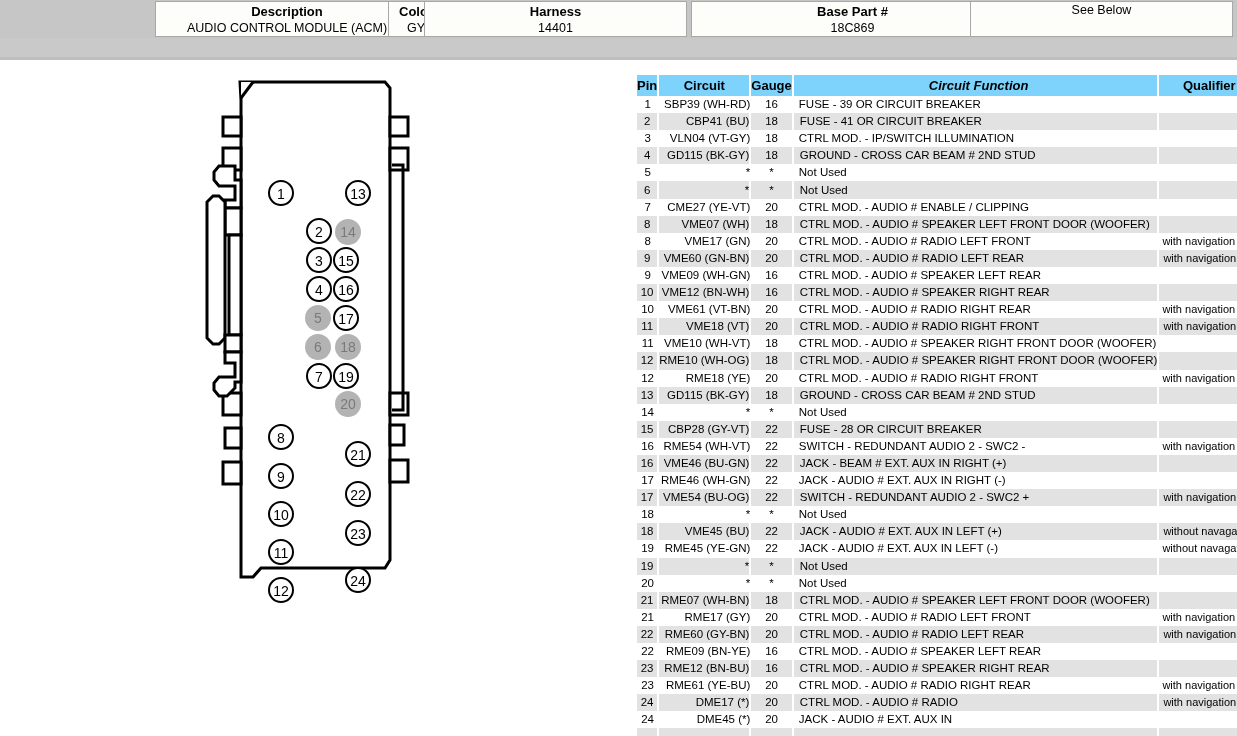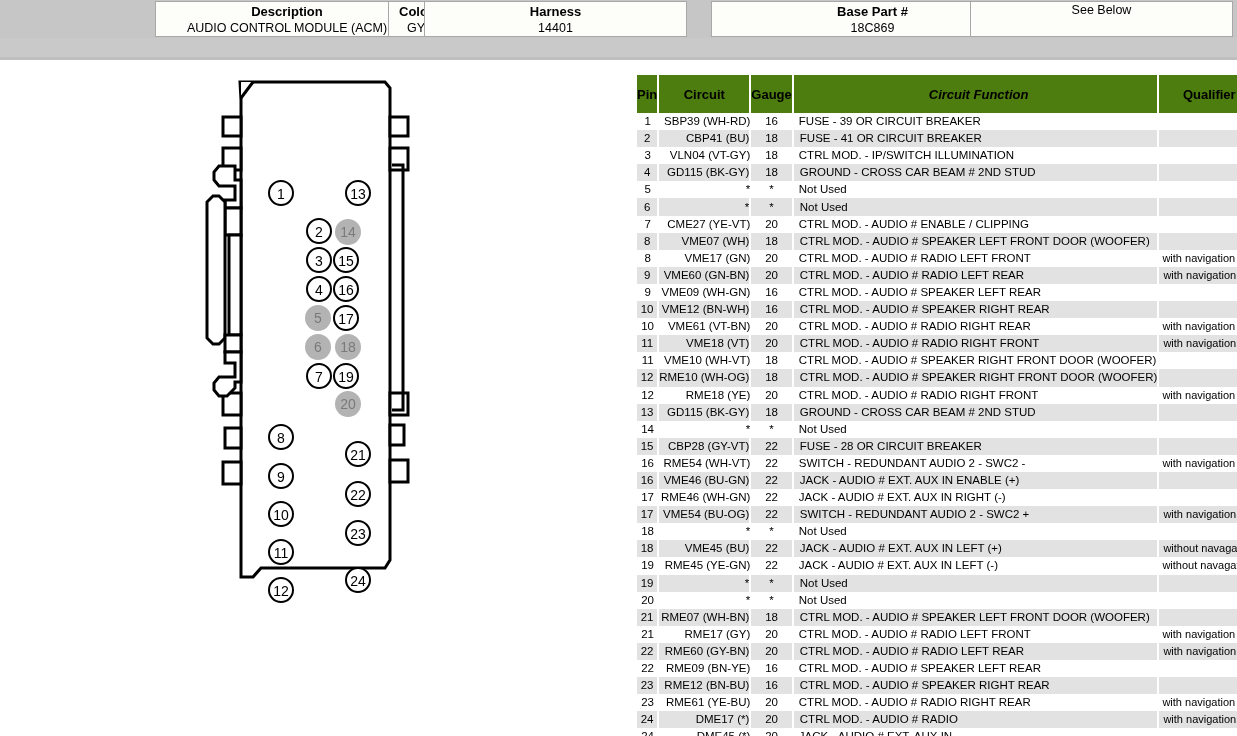--- a/index.html
+++ b/index.html
@@ -65,21 +65,21 @@
   }
   #hdr-connector .cn-value {
     font-size: 15px;
     font-weight: bold;
     line-height: 18px;
   }
 
   #hdr-description { left: 108px;  width: 264px; margin-left: 47px; }
   #hdr-color       { left: 388px;  width: 56px;  }
   #hdr-harness     { left: 424px;  width: 263px; }
-  #hdr-basepart    { left: 711px;  width: 323px; }
+  #hdr-basepart    { left: 691px;  width: 323px; }
   #hdr-pigtail     { left: 970px;  width: 263px; }
 
   
   #header-gap {
     position: absolute;
     left: 0; top: 38px;
     width: 1237px;
     height: 22px;
     background: #c9c9c9;
   }
@@ -138,24 +138,24 @@
   #pin-table th, #pin-table td {
     padding: 0;
     margin: 0;
     height: 17.1px;
     line-height: 17px;
     overflow: hidden;
     white-space: nowrap;
     vertical-align: middle;
   }
   #pin-table thead th {
-    background: #4d7c0f;
+    background: #7dd3fc;
     font-weight: bold;
     font-size: 13px;
-    height: 38px;
+    height: 21px;
     line-height: 21px;
     text-align: center;
     border-right: 2px solid #ffffff;
   }
   #pin-table thead th.th-last { border-right: none; }
 
   .col-pin  { width: 36px;  text-align: center; }
   .col-circ { width: 76px;  text-align: right; }
   .col-gauge{ width: 49px;  text-align: center; }
   .col-func { width: 324px; text-align: left; padding-left: 6px !important; }
@@ -432,21 +432,21 @@
         <td class="col-pin">16</td>
         <td class="col-circ">RME54 (WH-VT)</td>
         <td class="col-gauge">22</td>
         <td class="col-func">SWITCH - REDUNDANT AUDIO 2 - SWC2 -</td>
         <td class="col-qual">with navigation</td>
       </tr>
       <tr class="row-shade">
         <td class="col-pin">16</td>
         <td class="col-circ">VME46 (BU-GN)</td>
         <td class="col-gauge">22</td>
-        <td class="col-func">JACK - AUDIO # EXT. AUX IN ENABLE (+)</td>
+        <td class="col-func">JACK - BEAM # EXT. AUX IN RIGHT (+)</td>
         <td class="col-qual"></td>
       </tr>
       <tr class="row-plain">
         <td class="col-pin">17</td>
         <td class="col-circ">RME46 (WH-GN)</td>
         <td class="col-gauge">22</td>
         <td class="col-func">JACK - AUDIO # EXT. AUX IN RIGHT (-)</td>
         <td class="col-qual"></td>
       </tr>
       <tr class="row-shade">

